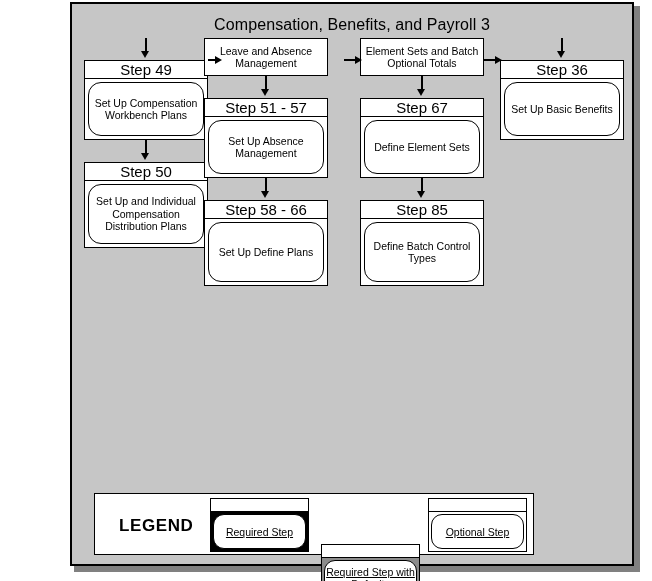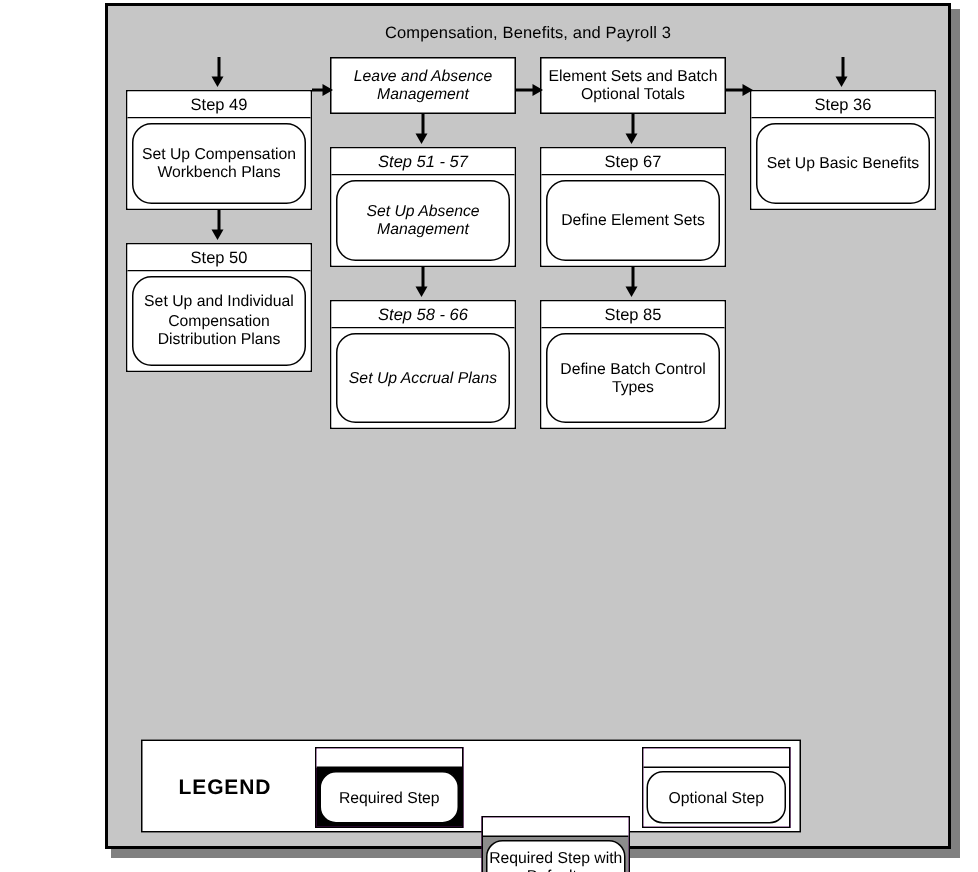--- a/index.html
+++ b/index.html
@@ -34,33 +34,33 @@
     box-sizing: border-box;
   }
 
   
   #diagram-title {
     position: absolute;
     left: 0;
     top: 12px;
     width: 560px;
     text-align: center;
-    font-size: 11px;
+    font-size: 16px;
     color: #000;
     letter-spacing: 0.1px;
   }
 
   
   .column {
     position: absolute;
     top: 34px;
     width: 124px;
   }
   .col-0 { left: 12px; }
-  .col-1 { left: 148px; font-style: italic; }
+  .col-1 { left: 132px; }
   .col-2 { left: 288px; }
   .col-3 { left: 428px; }
 
   
   .header-box {
     position: relative;
     width: 124px;
     height: 38px;
     background: #ffffff;
     border: 1.5px solid #000;
@@ -106,21 +106,21 @@
     background: #ffffff;
     border: 1.5px solid #000;
     box-sizing: border-box;
   }
   .step-label {
     height: 17px;
     border-bottom: 1.5px solid #000;
     display: flex;
     align-items: center;
     justify-content: center;
-    font-size: 11px;
+    font-size: 15px;
     color: #000;
     background: #ffffff;
   }
   .step-body {
     position: relative;
     box-sizing: border-box;
     padding: 3px;
   }
   
   .fill-optional  { background: #ffffff; }
@@ -184,33 +184,34 @@
     width: 440px;
     height: 62px;
     background: #ffffff;
     border: 1.5px solid #000;
     box-sizing: border-box;
   }
   #legend-title {
     position: absolute;
     left: 24px;
     top: 22px;
-    font-size: 14px;
+    font-size: 17px;
     font-weight: bold;
     letter-spacing: 0.6px;
     color: #000;
   }
   .legend-item {
     position: absolute;
     top: 4px;
     width: 99px;
     height: 54px;
-    background: #a21caf;
-    border: 1.5px solid #000;
-    box-sizing: border-box;
+    background: #404040;
+    border: 1.5px solid #000;
+    box-sizing: border-box;
+    text-decoration: underline;
   }
   .li-0 { left: 115px; }
   .li-1 { left: 226px; margin-top: 46px; }
   .li-2 { left: 333px; }
   .legend-strip {
     height: 12px;
     border-bottom: 1.5px solid #000;
     background: #ffffff;
   }
   .legend-body {
@@ -296,21 +297,21 @@
 
     <div class="v-arrow">
       <div class="shaft"></div>
       <div class="head"></div>
     </div>
 
     <div class="step-card">
       <div class="step-label">Step 58 - 66</div>
       <div class="step-body fill-optional h-66">
         <div class="step-inner">
-          <span class="stext">Set Up Accrual Plans</span>
+          <span class="stext">Set Up Define Plans</span>
         </div>
       </div>
     </div>
   </div>
 
   <div class="column col-2">
     <div class="header-box">
       <span class="htext">Element Sets and Batch Optional Totals</span>
     </div>
 

